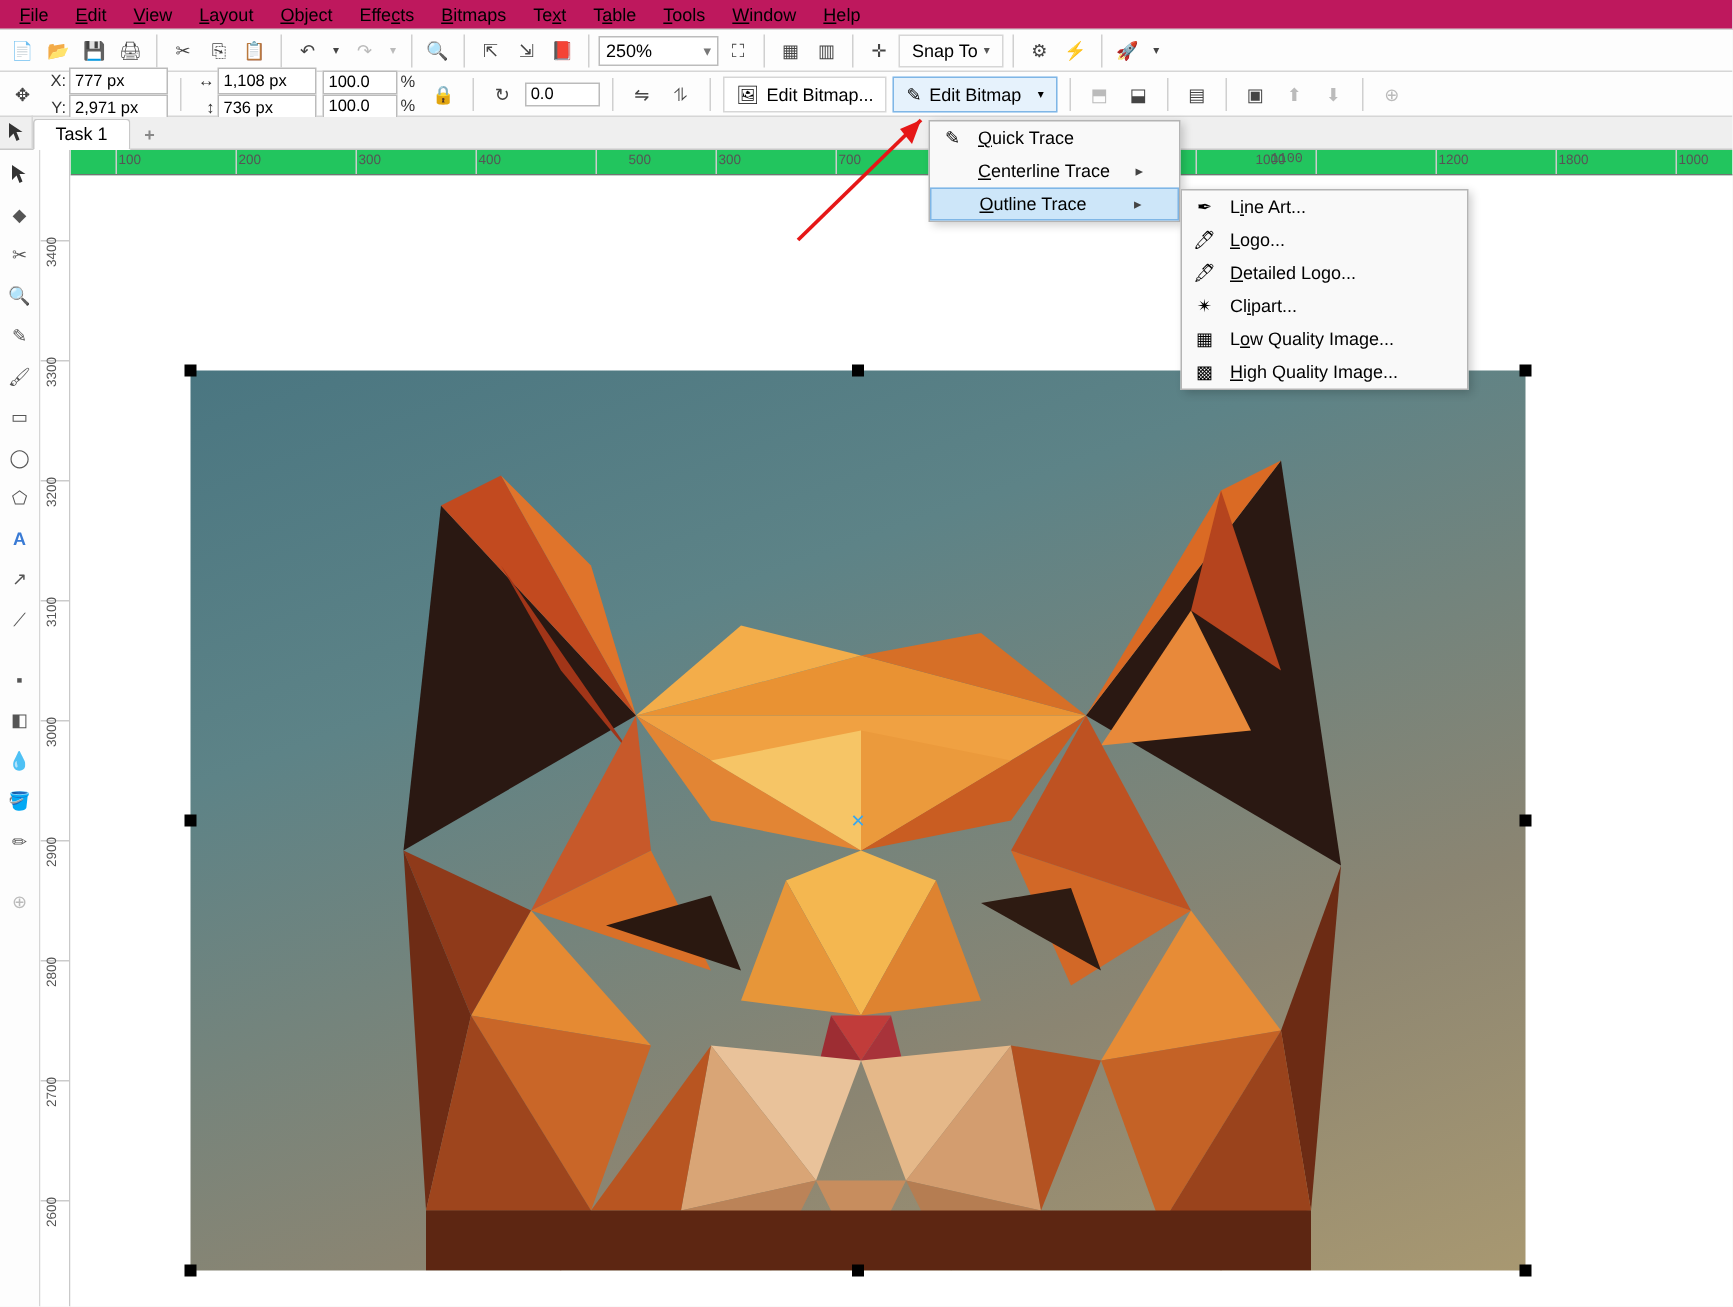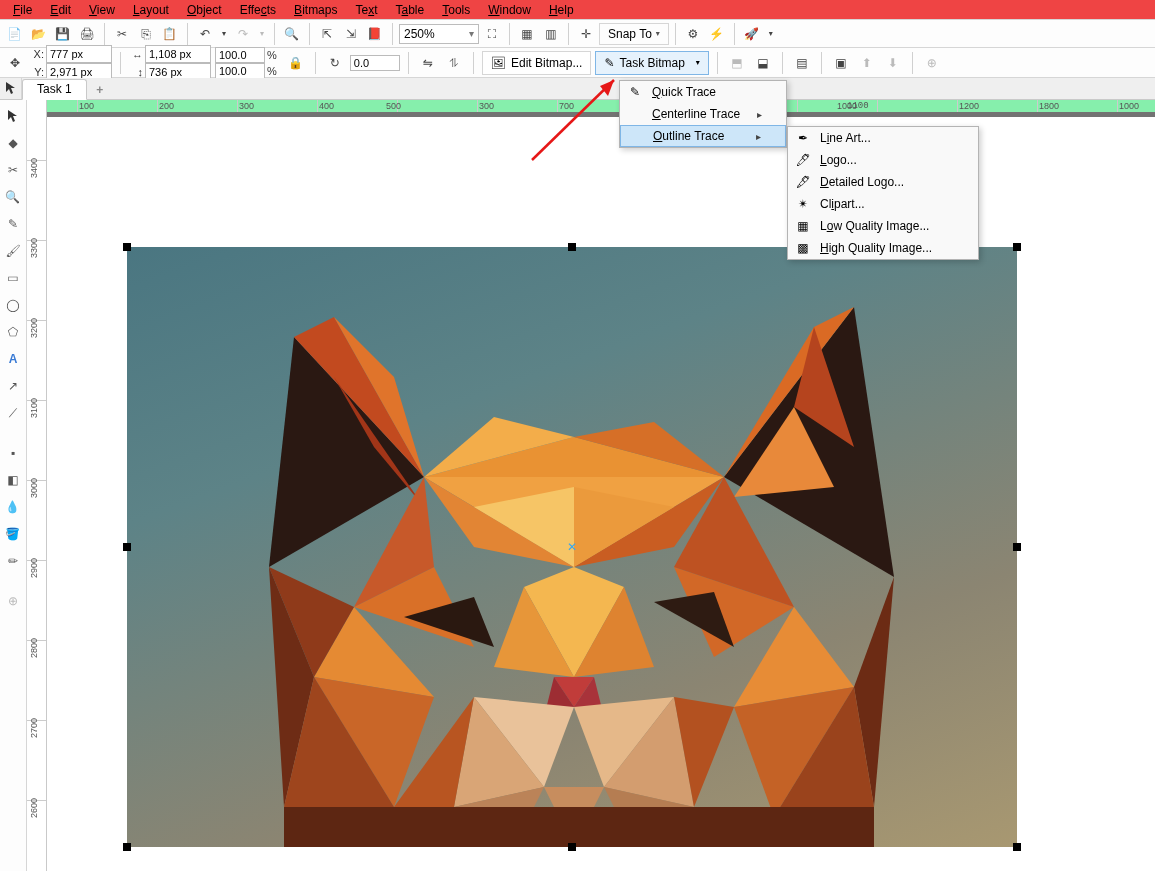--- a/index.html
+++ b/index.html
@@ -1,19 +1,19 @@
 <!DOCTYPE html>
 <html><head>
 <meta charset="utf-8">
 <style>
 * { margin: 0; padding: 0; box-sizing: border-box; font-family: "Segoe UI", Tahoma, sans-serif; font-size: 12px; }
 body { background: #f0f0f0; width: 1155px; height: 871px; overflow: hidden; position: relative; }
 
 
-.menubar { display: flex; align-items: flex-end; height: 20px; background: #ef4444; border-bottom: 1px solid #d6d6d6; padding-left: 4px; gap: 0; }
+.menubar { display: flex; align-items: flex-end; height: 20px; background: #be185d; border-bottom: 1px solid #d6d6d6; padding-left: 4px; gap: 0; }
 .menubar span { padding: 2px 9px; cursor: default; }
 .menubar span u { text-decoration: underline; }
 
 
 .toolbar { display: flex; align-items: center; height: 28px; background: #fdfdfd; border-bottom: 1px solid #d6d6d6; padding-left: 4px; gap: 2px; }
 .tbtn { width: 22px; height: 22px; display:flex;align-items:center;justify-content:center; border:1px solid transparent; border-radius:2px; color:#444;}
 .sep { width:1px; height:22px; background:#d0d0d0; margin:0 4px;}
 .zoom { width:80px; height:20px; border:1px solid #bcbcbc; background:#fff; display:flex;align-items:center;justify-content:space-between;padding:0 4px;}
 .zoom .chev { font-size:10px;color:#777;}
 .snap { height:22px; border:1px solid #d6d6d6; padding:0 8px; display:flex;align-items:center; gap:4px;}
@@ -32,21 +32,21 @@
 
 .tabstrip{display:flex;align-items:flex-end;height:22px;background:#efefef;border-bottom:1px solid #c9c9c9;position:relative;}
 .picktool{width:22px;height:22px;display:flex;align-items:center;justify-content:center;border-right:1px solid #d6d6d6;}
 .tab{position:relative; top:1px; height:21px;padding:2px 14px;border:1px solid #c9c9c9;border-bottom:1px solid #fff;background:#fff;border-radius:3px 3px 0 0;}
 .tabplus{width:18px;height:18px;margin-left:4px;display:flex;align-items:center;justify-content:center;color:#888;font-weight:bold;}
 
 
 .workspace{position:absolute;left:0;top:100px;right:0;bottom:0;background:#fff;}
 .toolbox{position:absolute;left:0;top:0;width:27px;bottom:0;background:#fdfdfd;border-right:1px solid #d6d6d6;display:flex;flex-direction:column;align-items:center;padding-top:6px;gap:7px;}
 .tool{width:20px;height:20px;display:flex;align-items:center;justify-content:center;color:#555;}
-.hruler{position:absolute;left:47px;top:0;right:0;height:17px;background:#86efac;border-bottom:5px solid #737373;overflow:hidden;font-size:9px;color:#666;}
+.hruler{position:absolute;left:47px;top:0;right:0;height:17px;background:#22c55e;border-bottom:1px solid #737373;overflow:hidden;font-size:9px;color:#666;}
 .hruler .tick{position:absolute;top:0;width:1px;height:17px;background:#ccc;}
 .hruler .tlabel{position:absolute;top:1px;font-size:9px;color:#555;}
 .vruler{position:absolute;left:27px;top:0;width:20px;bottom:0;background:#fff;border-right:1px solid #c9c9c9;overflow:hidden;}
 .vruler .tick{position:absolute;left:0;width:20px;height:1px;background:#ccc;}
 .vruler .tlabel{position:absolute;left:2px;font-size:9px;color:#555;transform:rotate(-90deg);transform-origin:left top;}
 .canvas{position:absolute;left:47px;top:17px;right:0;bottom:0;background:#fff;overflow:hidden;}
 
 
 .selimg{position:absolute;left:80px;top:130px;width:890px;height:600px;background:linear-gradient(160deg,#4a7681 0%,#5d8387 30%,#8b8572 70%,#a89871 100%);}
 .selhandle{position:absolute;width:8px;height:8px;background:#000;}
@@ -176,21 +176,21 @@
   <div class="sep"></div>
   <div class="tbtn">⇋</div>
   <div class="tbtn">⥮</div>
   <div class="sep"></div>
   <div class="editbmp">
     <span>🖼</span>
     <span>Edit Bitmap...</span>
   </div>
   <div class="tracebmp">
     <span>✎</span>
-    <span>Task Bitmap</span>
+    <span>Edit Bitmap</span>
     <span style="font-size:8px;margin-left:6px;">▾</span>
   </div>
   <div class="sep"></div>
   <div class="tbtn" style="color:#bbb;">⬒</div>
   <div class="tbtn">⬓</div>
   <div class="sep"></div>
   <div class="tbtn">▤</div>
   <div class="sep"></div>
   <div class="tbtn">▣</div>
   <div class="tbtn" style="color:#bbb;">⬆</div>
@@ -241,21 +241,21 @@
   <div class="hruler" id="hruler">
       <div class="tick" style="left: 30px;"></div>
       <div class="tlabel" style="left: 32px;">100</div>
       <div class="tick" style="left: 110px;"></div>
       <div class="tlabel" style="left: 112px;">200</div>
       <div class="tick" style="left: 190px;"></div>
       <div class="tlabel" style="left: 192px;">300</div>
       <div class="tick" style="left: 270px;"></div>
       <div class="tlabel" style="left: 272px;">400</div>
       <div class="tick" style="left: 350px;"></div>
-      <div class="tlabel" style="left: 339px;">500</div>
+      <div class="tlabel" style="left: 372px;">500</div>
       <div class="tick" style="left: 430px;"></div>
       <div class="tlabel" style="left: 432px;">300</div>
       <div class="tick" style="left: 510px;"></div>
       <div class="tlabel" style="left: 512px;">700</div>
       <div class="tick" style="left: 590px;"></div>
       <div class="tlabel" style="left: 592px;">800</div>
       <div class="tick" style="left: 670px;"></div>
       <div class="tlabel" style="left: 672px;">900</div>
       <div class="tick" style="left: 750px;"></div>
       <div class="tlabel" style="left: 752px; margin-left: 38px;">1000</div>

